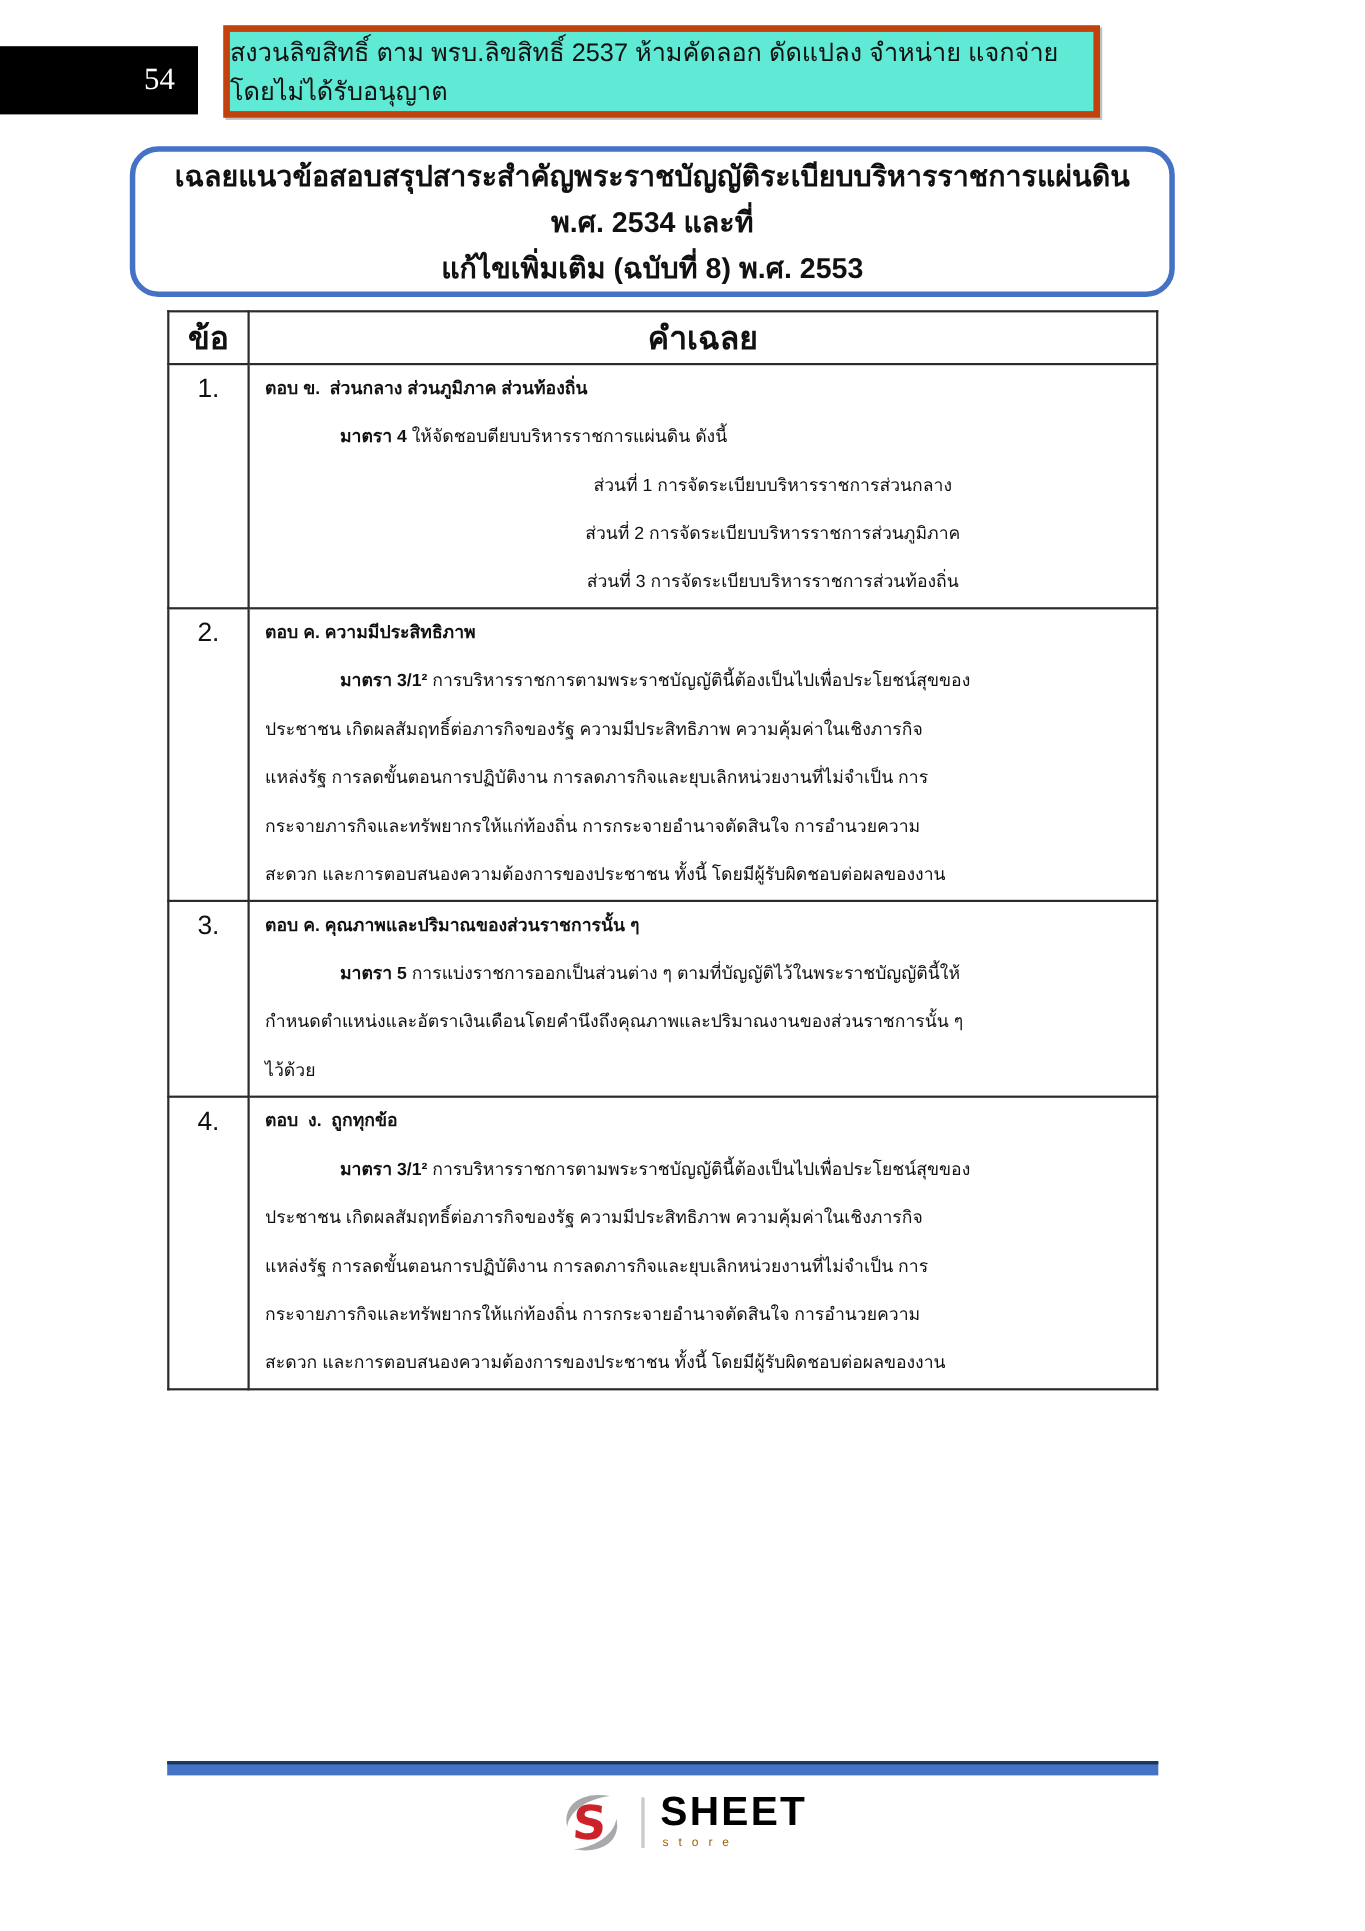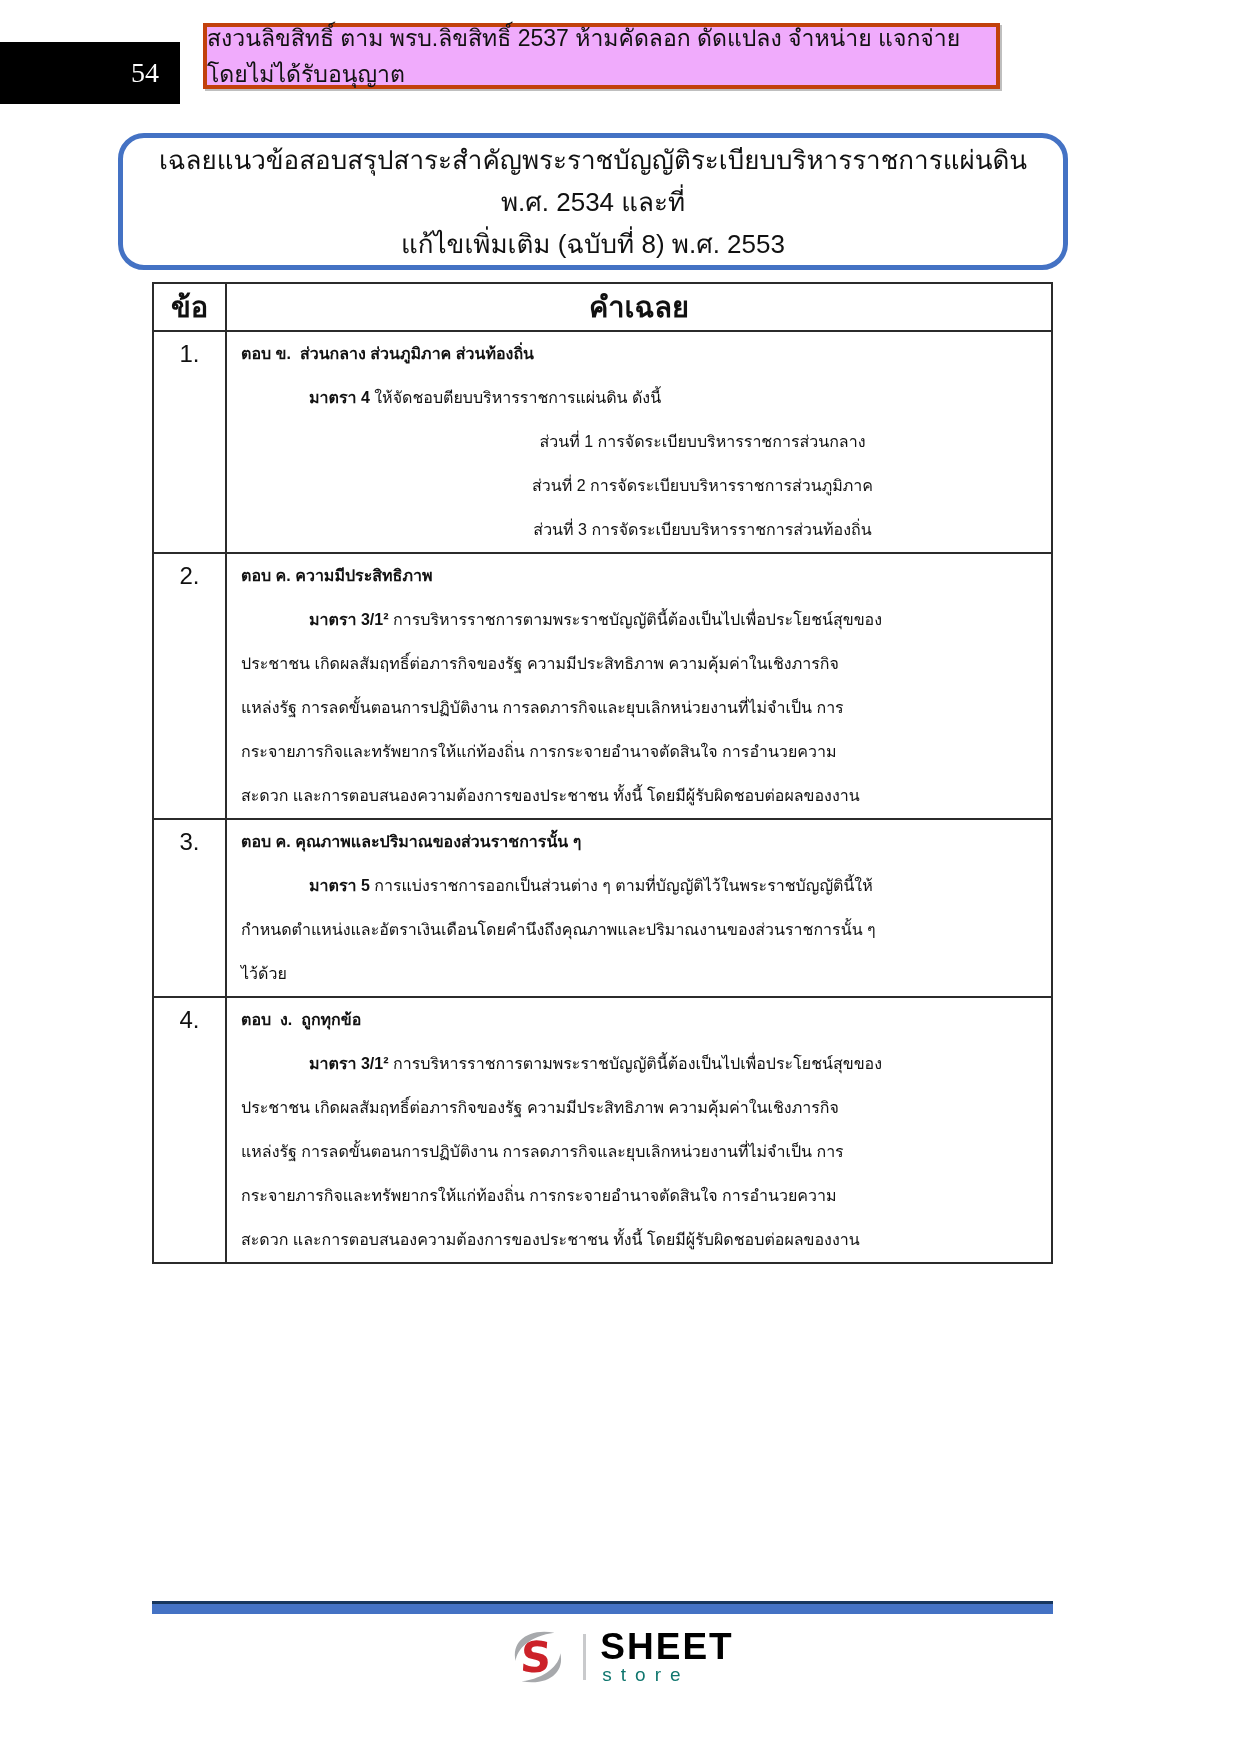--- a/index.html
+++ b/index.html
@@ -19,38 +19,38 @@
     width:180px; height:62px;
     background:#000;
     color:#fff;
     display:flex; align-items:center; justify-content:center;
     padding-left:110px;
     font-size:28px;
     font-family:Liberation Serif, serif;
   }
   .copyright-box {
     position:absolute; left:203px; top:23px;
-    width:797px; height:66px;
-    border:4px solid #c2410c;
+    width:797px; height:84px;
+    border:6px solid #c2410c;
     box-shadow:2px 2px 0 rgba(0,0,0,0.25);
     display:flex; align-items:center; justify-content:center;
     font-size:23px;
-    background:#f0abfc;
+    background:#5eead4;
   }
 
   
   .title-box {
     position:absolute; left:118px; top:133px;
     width:950px; height:137px;
     border:5px solid #4472c4;
     border-radius:26px;
     background:#fff;
     display:flex; flex-direction:column; align-items:center; justify-content:center;
     text-align:center;
-    font-weight:normal;
+    font-weight:bold;
     font-size:26px;
     line-height:42px;
     padding:0 30px;
   }
 
   
   .answer-table {
     position:absolute; left:152px; top:282px;
     width:901px;
     border-collapse:collapse;
@@ -102,21 +102,21 @@
     gap:14px;
   }
   .logo-icon { width:62px; height:62px; }
   .logo-divider { width:3px; height:46px; background:#c9cacc; }
   .logo-text { display:flex; flex-direction:column; }
   .logo-brand {
     font-size:37px; font-weight:bold; color:#000000;
     letter-spacing:2px; line-height:36px;
   }
   .logo-sub {
-    font-size:19px; color:#0f766e;
+    font-size:11px; color:#a16207;
     letter-spacing:9px; line-height:20px; padding-left:2px;
   }
 </style>
 </head>
 <body>
 
 <div class="page" data-name="document-page">
 
   <div class="page-number-box" data-name="page-number-badge">
     <span data-name="page-number">54</span>

